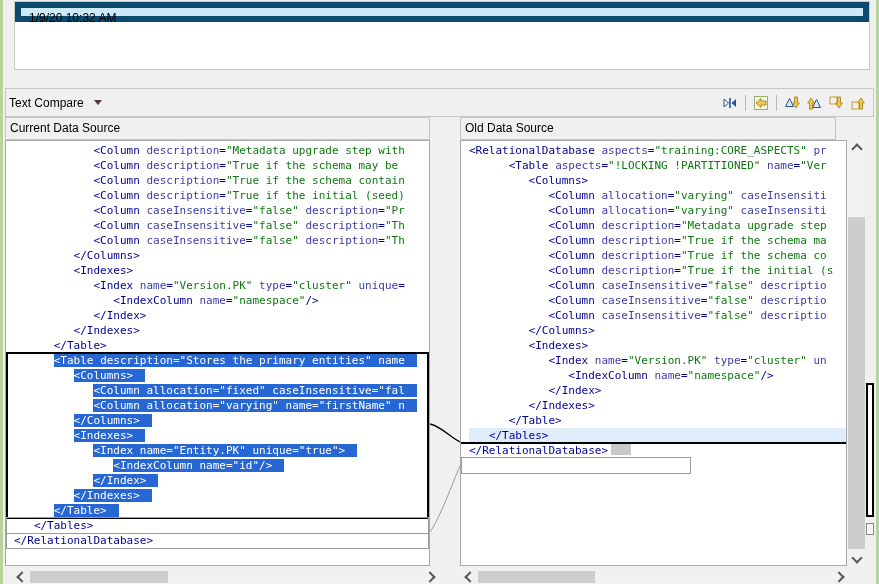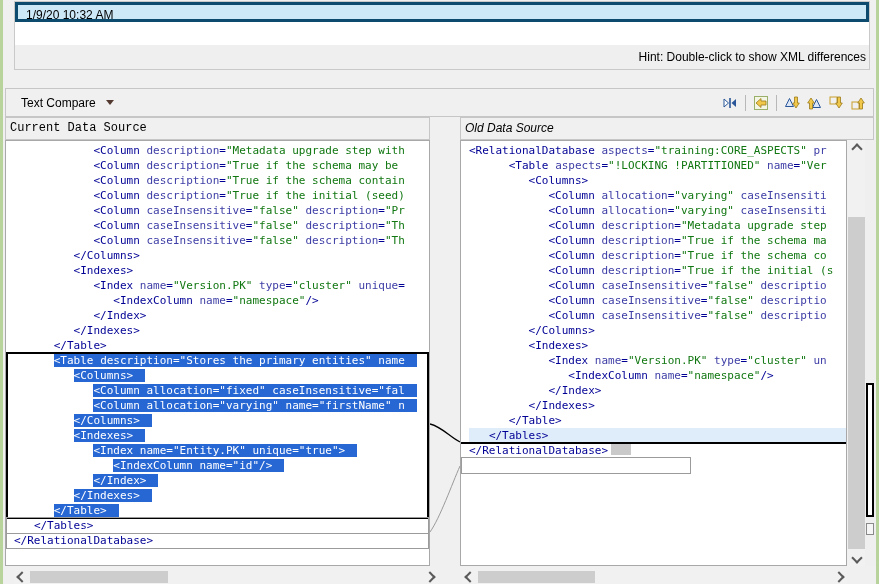--- a/index.html
+++ b/index.html
@@ -5,39 +5,39 @@
   html,body{margin:0;padding:0;background:#d8d8d8;}
   #root{position:relative;width:879px;height:584px;background:#f0f0f0;overflow:hidden;
         font-family:"Liberation Sans",sans-serif;font-size:12px;color:#000;}
   .edge{position:absolute;top:0;bottom:0;width:3px;background:#b9d39c;z-index:50;}
   .edge.left{left:0;} .edge.right{right:0;}
 
   
   #history{position:absolute;left:14px;top:1px;width:856px;height:69px;background:#fff;
            border:1px solid #c9c9c9;box-sizing:border-box;}
   .hrow{height:20px;line-height:20px;padding-left:8px;white-space:nowrap;}
-  .hrow.selrow{background:#cde8f6;border:3px solid #0c4a6e;box-sizing:border-box;}
+  .hrow.selrow{background:#cde8f6;border:6px solid #0c4a6e;box-sizing:border-box;}
   #hint-bar{position:absolute;left:0;right:0;bottom:0;height:24px;background:#efefef;
             text-align:right;line-height:24px;padding-right:3px;}
 
   
   #cmp-toolbar{position:absolute;left:5px;top:88px;width:869px;height:29px;background:#f0f0f0;
                border:1px solid #c6c6c6;box-sizing:border-box;display:flex;align-items:center;}
-  .mode{margin-left:15px;display:inline-flex;align-items:center;cursor:default;}
+  .mode{margin-left:3px;display:inline-flex;align-items:center;cursor:default;}
   .caret{width:0;height:0;border-left:4px solid transparent;border-right:4px solid transparent;
          border-top:5px solid #53392f;margin-left:10px;}
   .ticons{margin-left:auto;display:flex;align-items:center;margin-right:4px;}
   .tbtn{width:22px;height:22px;display:inline-flex;align-items:center;justify-content:center;}
   .tsep{width:1px;height:16px;background:#b8b8b8;margin:0 4px;}
 
   
   .phead{position:absolute;top:117px;height:23px;background:#f0f0f0;border:1px solid #c6c6c6;
          box-sizing:border-box;line-height:21px;padding-left:4px;}
-  #phead-left{left:5px;width:425px;font-family:Liberation Mono, monospace;}
-  #phead-right{left:460px;width:414px;font-style:italic;}
+  #phead-left{left:5px;width:425px;}
+  #phead-right{left:460px;width:376px;}
 
   
   .pane{position:absolute;top:140px;height:426px;background:#fff;border:1px solid #a8a8a8;
         box-sizing:border-box;overflow:hidden;}
   #left-pane{left:5px;width:425px;}
   #right-pane{left:460px;width:387px;}
   .code{position:absolute;left:0;top:0;right:0;bottom:0;padding:2px 0 0 8px;}
   .line{height:15px;line-height:15px;font-family:"DejaVu Sans Mono",monospace;font-size:11px;
         white-space:pre;color:#222;}
   .xt{color:#000095}.xa{color:#3d3da6}.xv{color:#117711}
@@ -79,23 +79,20 @@
 </head>
 <body>
 
 <div id="root">
   <div class="edge left"></div>
   <div class="edge right"></div>
 
   <div id="history">
     <div class="hrow selrow">
       <span>1/9/20 10:32 AM</span>
-    </div>
-    <div id="hint-bar">
-      <span>Hint: Double-click to show XML differences</span>
     </div>
   </div>
 
   <div id="cmp-toolbar">
     <span class="mode">
       <span>Text Compare</span>
       <span class="caret"></span>
     </span>
     <span class="ticons">
       <span class="tbtn">

